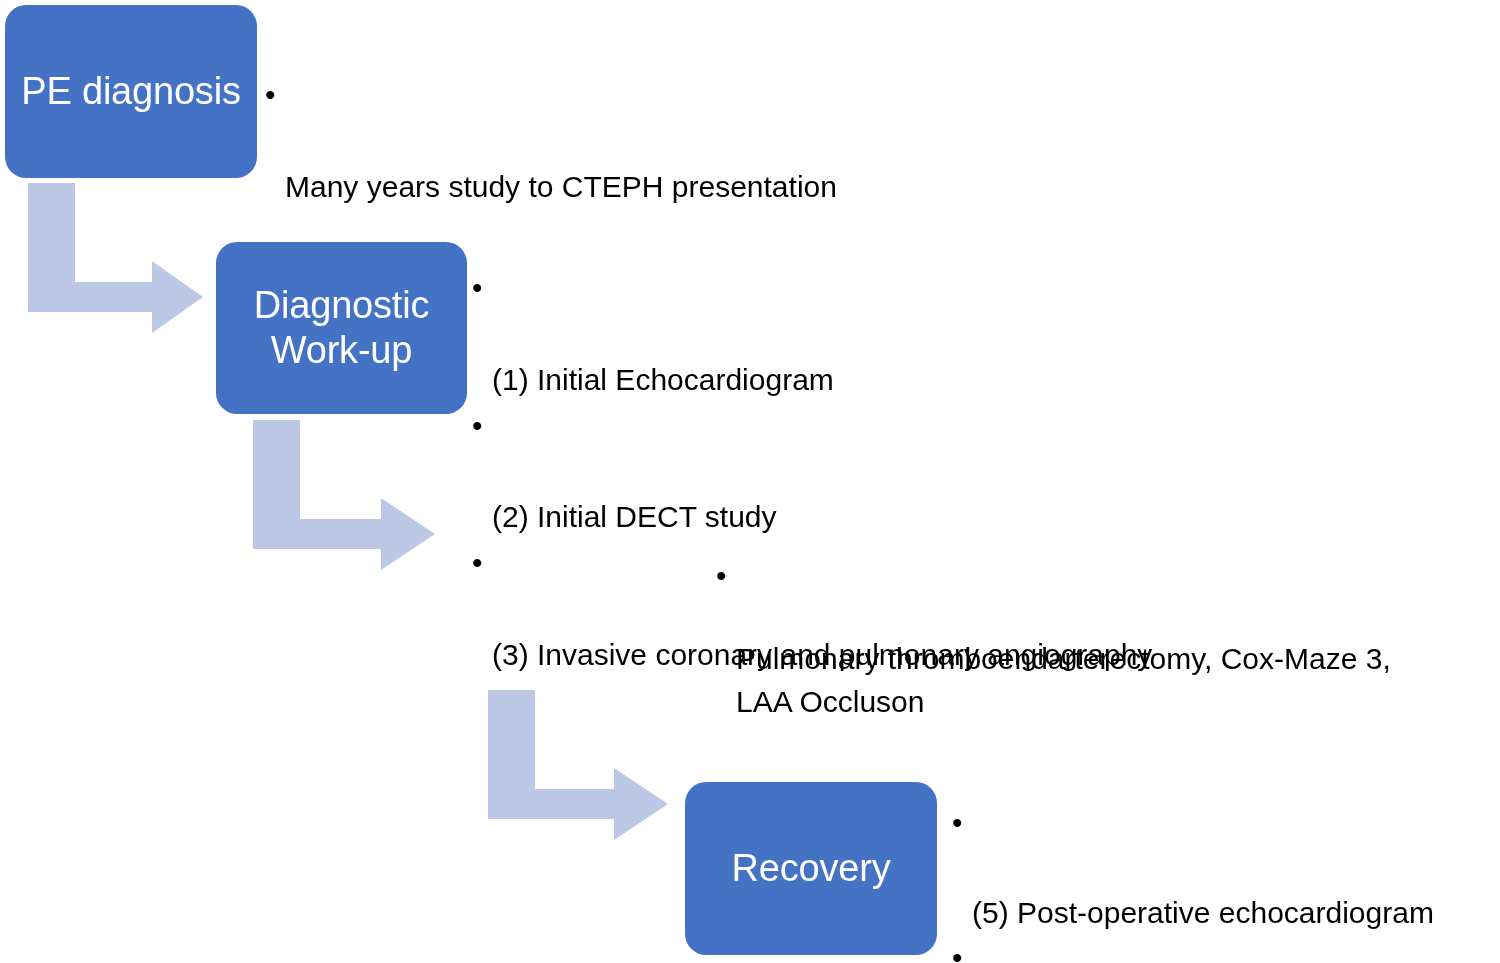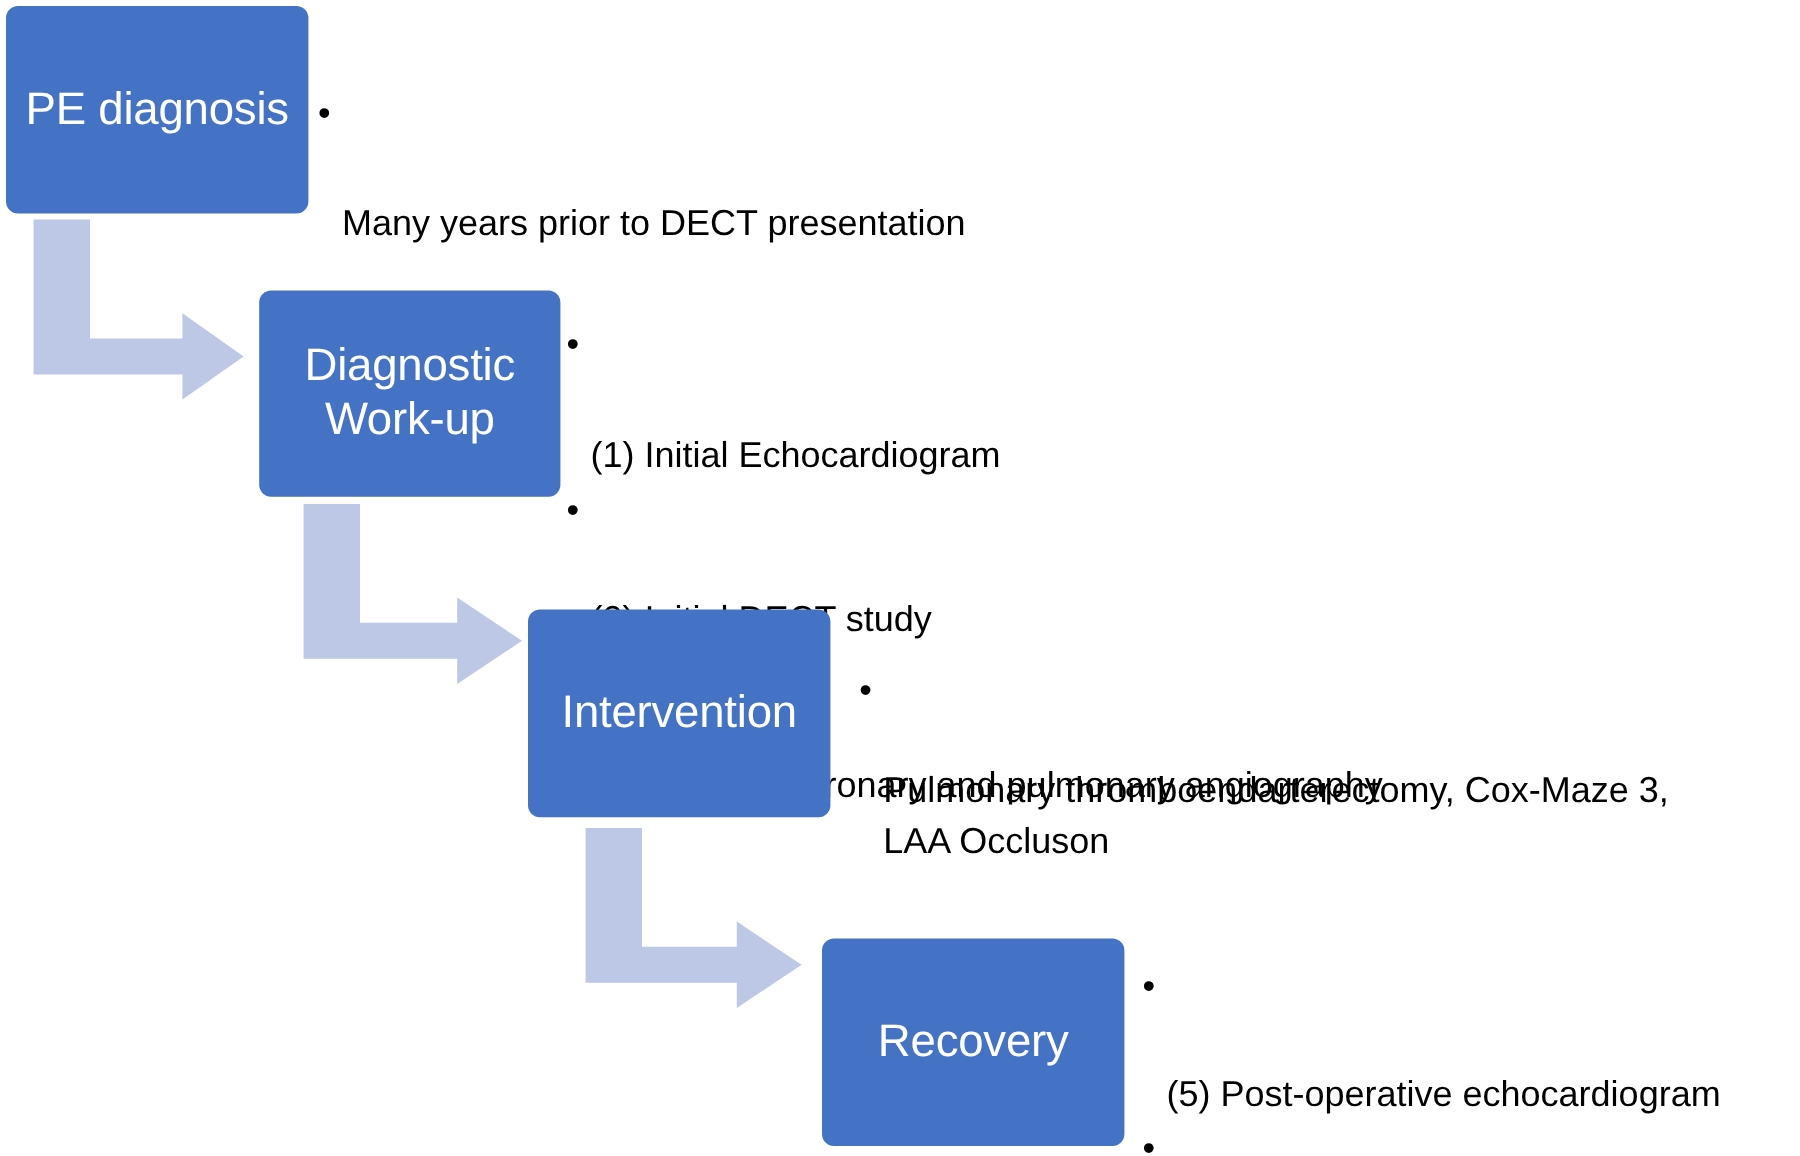--- a/index.html
+++ b/index.html
@@ -18,21 +18,21 @@
     position: relative;
     width: 1500px;
     height: 963px;
     background: #ffffff;
   }
 
   
   .stage-box {
     position: absolute;
     background: #4472C4;
-    border-radius: 10px;
+    border-radius: 21px;
     display: flex;
     align-items: center;
     justify-content: center;
     box-sizing: border-box;
   }
   .stage-label {
     color: #ffffff;
     font-family: "Liberation Sans", sans-serif;
     font-size: 38px;
     line-height: 1.18;
@@ -98,21 +98,21 @@
 
 <div id="flowchart">
 
   <div class="stage-box" id="box-pe-diagnosis">
     <span class="stage-label">PE diagnosis</span>
   </div>
 
   <ul class="detail-list" id="details-pe-diagnosis">
     <li class="detail-item">
       <span class="bullet-dot">•</span>
-      <span>Many years prior to DECT presentation</span>
+      <span>Many years study to CTEPH presentation</span>
     </li>
   </ul>
 
   <div class="elbow-arrow" id="arrow-1">
     <svg viewBox="0 0 175 150" width="175" height="150" aria-hidden="true">
       <path d="M 0,0 L 47,0 L 47,99 L 124,99 L 124,78 L 175,114 L 124,150 L 124,129 L 0,129 Z"></path>
     </svg>
   </div>
 
   <div class="stage-box" id="box-diagnostic">
@@ -134,23 +134,20 @@
       <span>(3) Invasive coronary and pulmonary angiography</span>
     </li>
   </ul>
 
   <div class="elbow-arrow" id="arrow-2">
     <svg viewBox="0 0 182 150" width="182" height="150" aria-hidden="true">
       <path d="M 0,0 L 47,0 L 47,99 L 128,99 L 128,78 L 182,114 L 128,150 L 128,129 L 0,129 Z"></path>
     </svg>
   </div>
 
-  <div class="stage-box" id="box-intervention">
-    <span class="stage-label">Intervention</span>
-  </div>
 
   <ul class="detail-list" id="details-intervention">
     <li class="detail-item">
       <span class="bullet-dot">•</span>
       <span>Pulmonary thromboendarterectomy, Cox-Maze 3,
 LAA Occluson</span>
     </li>
   </ul>
 
   <div class="elbow-arrow" id="arrow-3">

